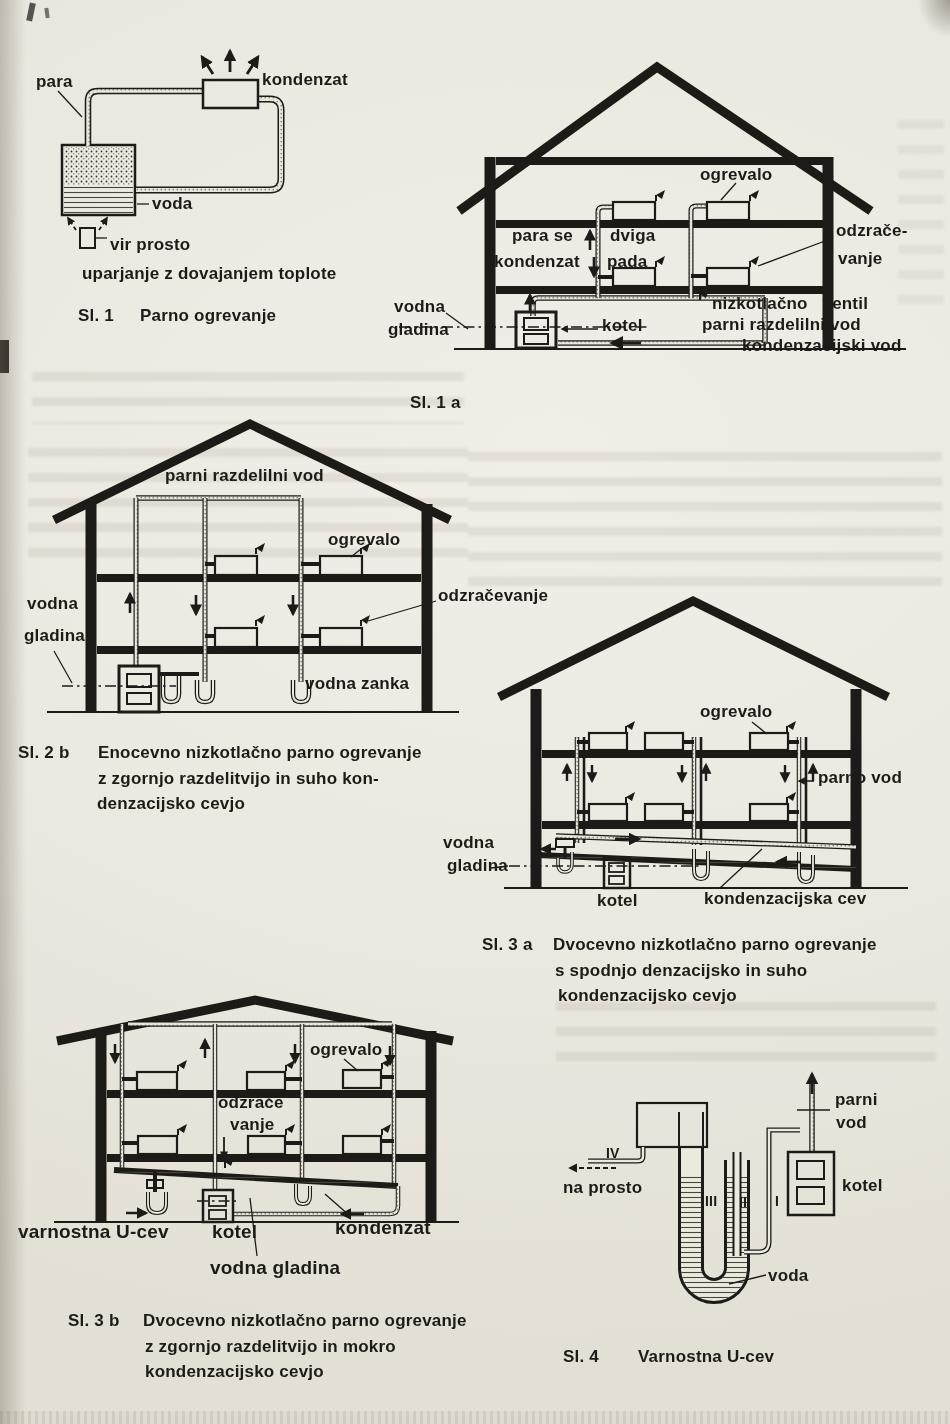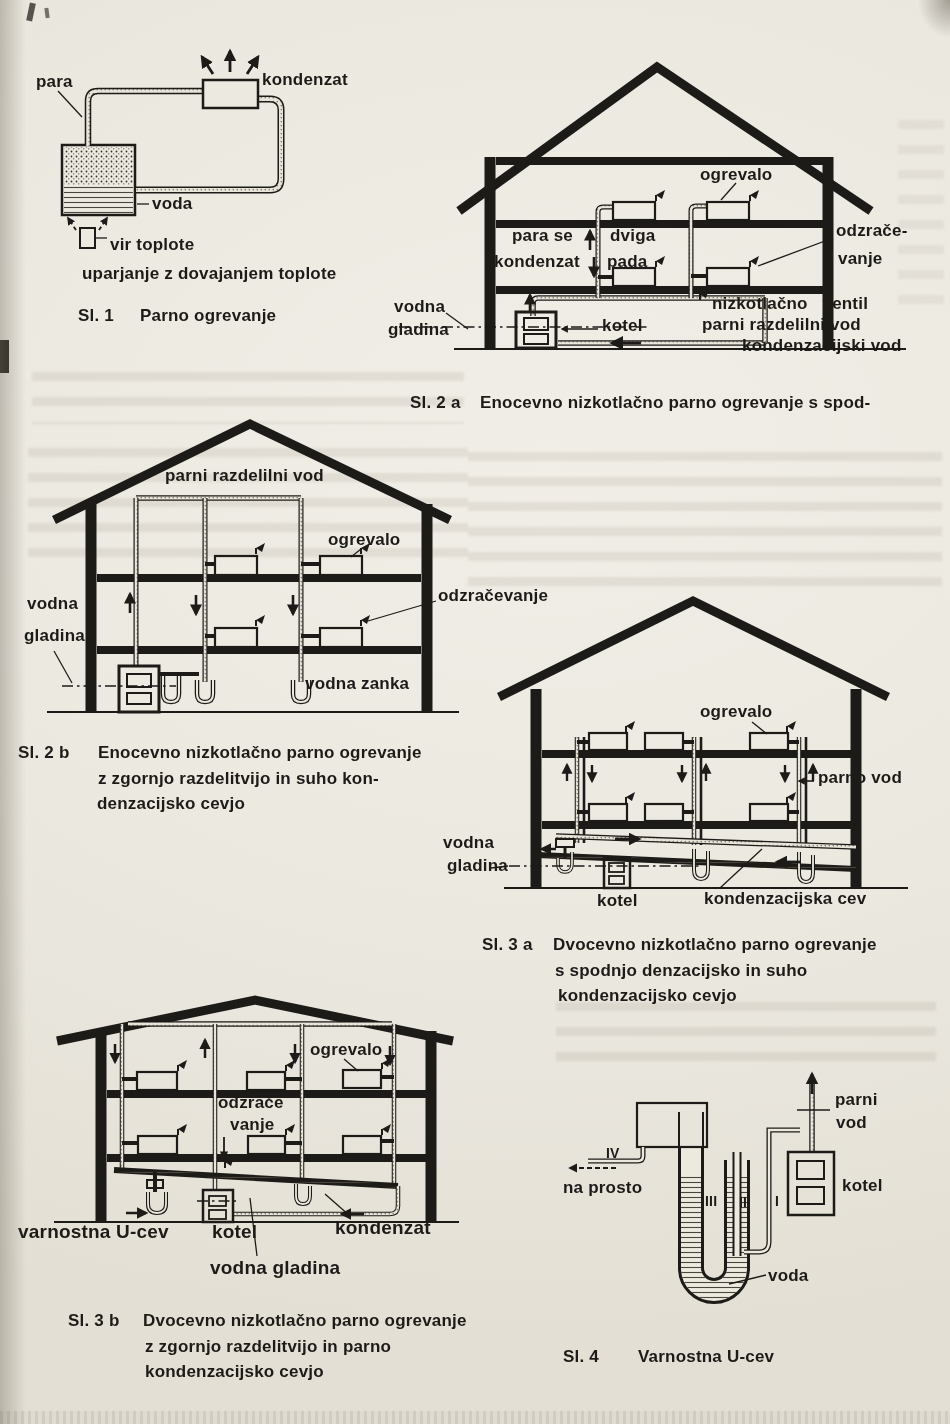--- a/index.html
+++ b/index.html
@@ -343,40 +343,39 @@
       <rect x="797" y="1161" width="27" height="18" class="ink" stroke-width="2"></rect>
       <rect x="797" y="1187" width="27" height="17" class="ink" stroke-width="2"></rect>
 
       <path d="M766,1275 L729,1284" class="thin"></path>
     </g>
   </svg>
 
   <div class="lbl" style="left:36px;top:72px">para</div>
   <div class="lbl" style="left:262px;top:70px">kondenzat</div>
   <div class="lbl" style="left:152px;top:194px">voda</div>
-  <div class="lbl" style="left:110px;top:235px">vir toplote</div>
+  <div class="lbl" style="left:110px;top:235px">vir prosto</div>
   <div class="lbl" style="left:82px;top:264px">uparjanje z dovajanjem toplote</div>
   <div class="cap" style="left:78px;top:306px">Sl. 1</div>
   <div class="cap" style="left:140px;top:306px">Parno ogrevanje</div>
 
   <div class="lbl" style="left:700px;top:165px">ogrevalo</div>
   <div class="lbl" style="left:512px;top:226px">para se</div>
   <div class="lbl" style="left:610px;top:226px">dviga</div>
   <div class="lbl" style="left:494px;top:252px">kondenzat</div>
   <div class="lbl" style="left:607px;top:252px">pada</div>
   <div class="lbl" style="left:836px;top:221px">odzrače-</div>
   <div class="lbl" style="left:838px;top:249px">vanje</div>
   <div class="lbl" style="left:394px;top:297px">vodna</div>
   <div class="lbl" style="left:388px;top:320px">gladina</div>
   <div class="lbl" style="left:602px;top:316px">kotel</div>
   <div class="lbl" style="left:712px;top:294px;white-space:pre">nizkotlačno   ventil</div>
   <div class="lbl" style="left:702px;top:315px">parni razdelilni vod</div>
   <div class="lbl" style="left:742px;top:336px">kondenzacijski vod</div>
-  <div class="cap" style="left:410px;top:393px">Sl. 2 a</div>
-  <div class="cap" style="left:480px;top:393px">Enocevno nizkotlačno parno ogrevanje s spod-</div>
+  <div class="cap" style="left:410px;top:393px">Sl. 1 a</div>
 
   <div class="lbl" style="left:165px;top:466px">parni razdelilni vod</div>
   <div class="lbl" style="left:328px;top:530px">ogrevalo</div>
   <div class="lbl" style="left:438px;top:586px">odzračevanje</div>
   <div class="lbl" style="left:27px;top:594px">vodna</div>
   <div class="lbl" style="left:24px;top:626px">gladina</div>
   <div class="lbl" style="left:305px;top:674px">vodna zanka</div>
   <div class="cap" style="left:18px;top:743px">Sl. 2 b</div>
   <div class="cap" style="left:98px;top:769px">z zgornjo razdelitvijo in suho kon-</div>
   <div class="cap" style="left:98px;top:743px">Enocevno nizkotlačno parno ogrevanje</div>
@@ -395,21 +394,21 @@
 
   <div class="lbl" style="left:310px;top:1040px">ogrevalo</div>
   <div class="lbl" style="left:218px;top:1093px">odzrače</div>
   <div class="lbl" style="left:230px;top:1115px">vanje</div>
   <div class="lbl" style="left:18px;top:1222px;font-size:19px">varnostna U-cev</div>
   <div class="lbl" style="left:212px;top:1222px;font-size:19px">kotel</div>
   <div class="lbl" style="left:335px;top:1218px;font-size:19px">kondenzat</div>
   <div class="lbl" style="left:210px;top:1258px;font-size:19px">vodna gladina</div>
   <div class="cap" style="left:68px;top:1311px">Sl. 3 b</div>
   <div class="cap" style="left:143px;top:1311px">Dvocevno nizkotlačno parno ogrevanje</div>
-  <div class="cap" style="left:145px;top:1337px">z zgornjo razdelitvijo in parno</div>
+  <div class="cap" style="left:145px;top:1337px">z zgornjo razdelitvijo in mokro</div>
   <div class="cap" style="left:145px;top:1362px">kondenzacijsko cevjo</div>
 
   <div class="lbl" style="left:835px;top:1090px">parni</div>
   <div class="lbl" style="left:836px;top:1113px">vod</div>
   <div class="lbl" style="left:842px;top:1176px">kotel</div>
   <div class="lbl sm" style="left:606px;top:1143px">IV</div>
   <div class="lbl" style="left:563px;top:1178px">na prosto</div>
   <div class="lbl sm" style="left:705px;top:1191px">III</div>
   <div class="lbl sm" style="left:739px;top:1192px">II</div>
   <div class="lbl sm" style="left:775px;top:1191px">I</div>

